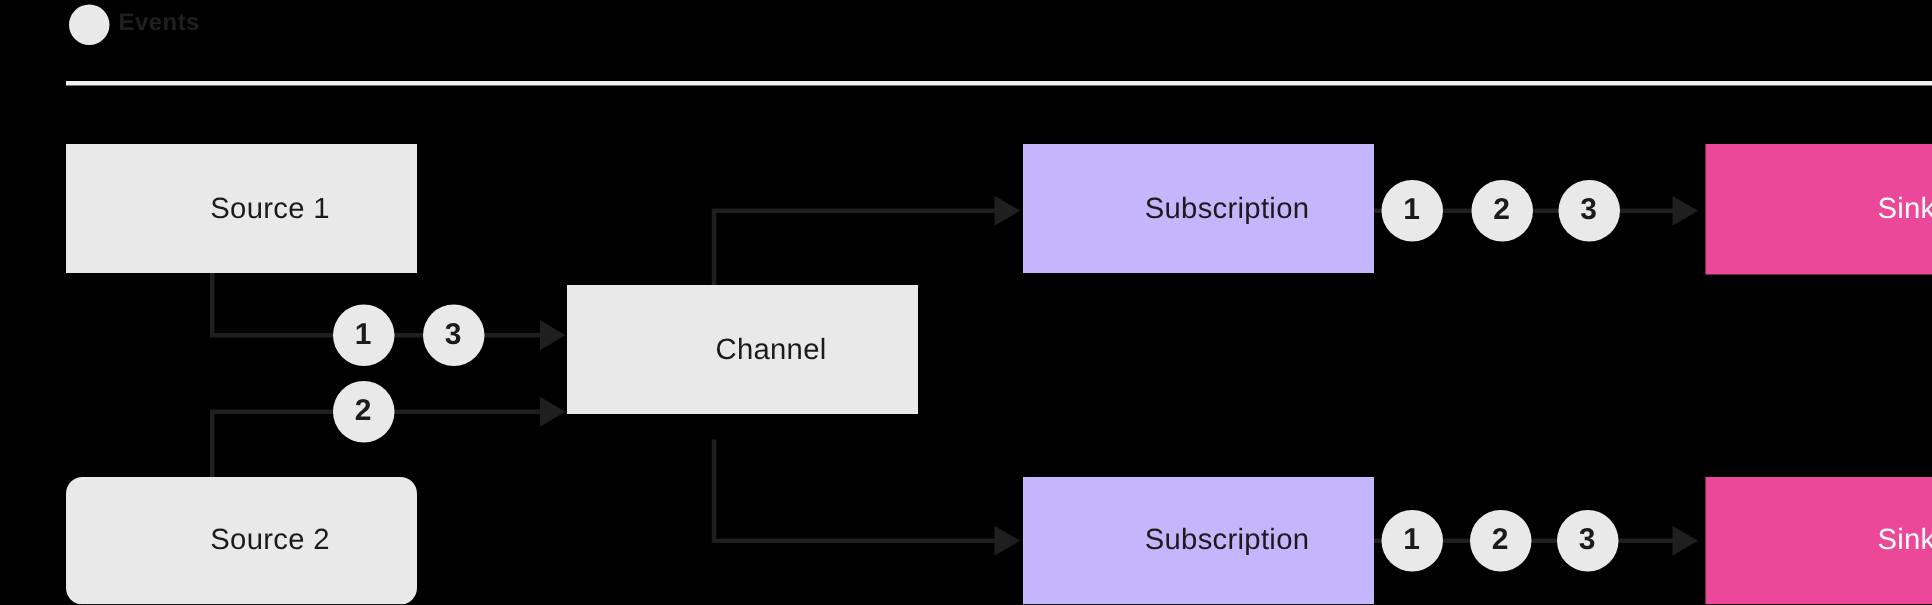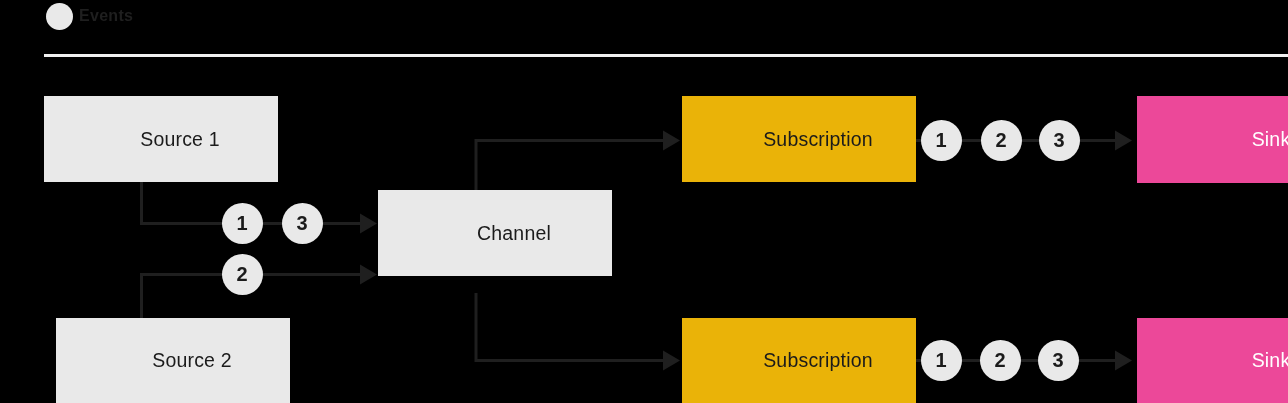--- a/index.html
+++ b/index.html
@@ -58,25 +58,25 @@
     display: flex;
     align-items: center;
     justify-content: center;
     font-size: 19.5px;
     color: #1b1b1b;
     z-index: 2;
     letter-spacing: 0.2px;
     padding-left: 38px;
   }
   .node.gray  { background: #e9e9e9; }
-  .node.ltblue{ background: #eab308; align-items: center; }
+  .node.ltblue{ background: #c4b5fd; align-items: center; }
   .node.blue  { background: #ec4899; color: #ffffff; }
 
   .n-source1 { left: 0;      top: 96px;  width: 196px; height: 86px; }
-  .n-source2 { left: 12px;      top: 318px; width: 196px; height: 85px; }
+  .n-source2 { left: 0;      top: 318px; width: 196px; height: 85px; border-radius: 11px; }
   .n-channel { left: 334px;  top: 190px; width: 196px; height: 86px; }
   .n-sub1    { left: 638px;  top: 96px;  width: 196px; height: 86px; }
   .n-sub2    { left: 638px;  top: 318px; width: 196px; height: 85px; }
   .n-sink1   { left: 1093px; top: 96px;  width: 192px; height: 87px; }
   .n-sink2   { left: 1093px; top: 318px; width: 192px; height: 85px; }
 
   
   .ev {
     position: absolute;
     width: 41px;

